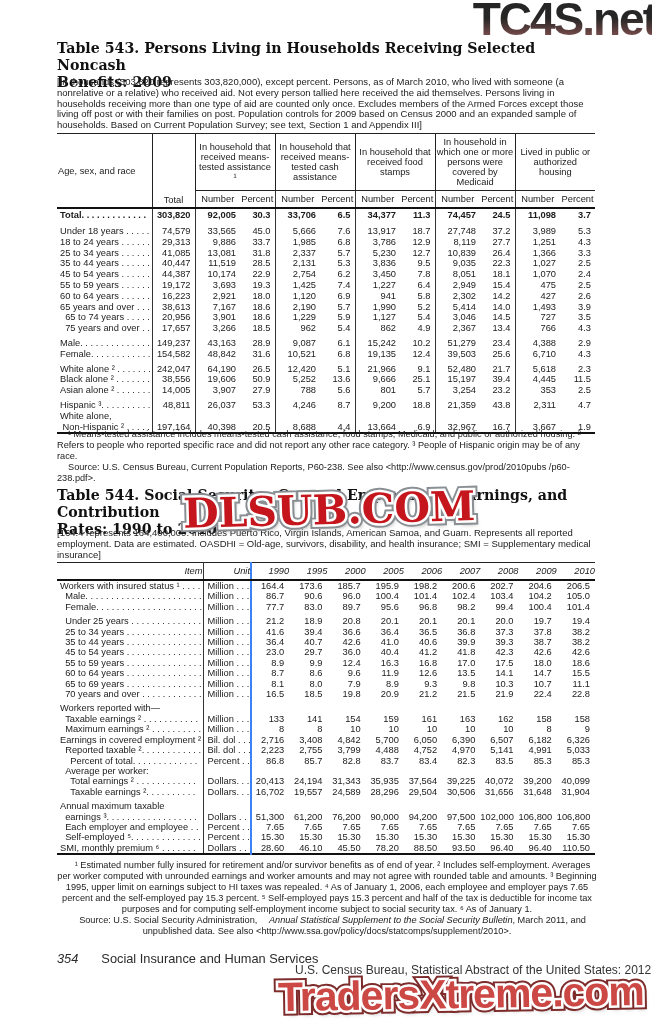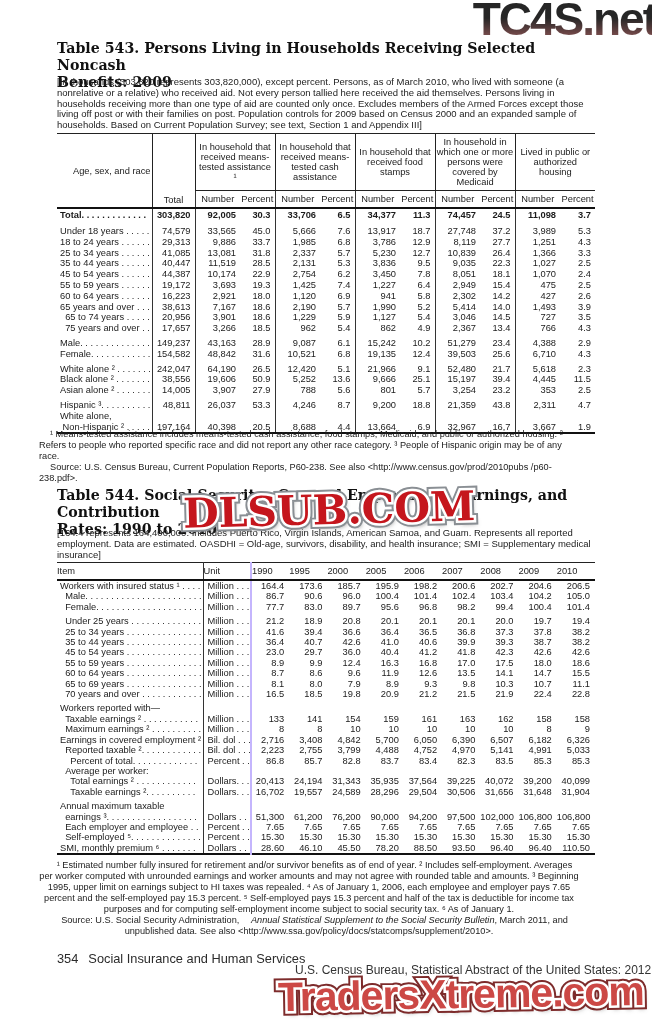--- a/index.html
+++ b/index.html
@@ -25,53 +25,53 @@
   .wm-bot .l3{color:#cc4845;}
   
   .abs{position:absolute;}
   .tbl-title{left:57px;width:545px;font-family:"DejaVu Serif",serif;font-weight:bold;
              font-size:14.2px;line-height:17px;color:#111;}
   .t543-title{top:40px;}
   .t544-title{top:487px;}
   .note{left:57px;width:540px;font-size:9.5px;line-height:10.8px;color:#222;}
   .t543-note{top:77px;}
   .t544-note{top:528px;}
-  .fn{left:39px;width:540px;font-size:9.2px;line-height:11px;color:#222;}
+  .fn{left:57px;width:540px;font-size:9.2px;line-height:11px;color:#222;}
   .t543-fn{top:429px;}
   .t544-fn{top:860px;text-align:center;}
   .fn p{margin:0;text-indent:11px;}
   .fn .ital{font-style:italic;margin-left:9px;}
   
   table{border-collapse:collapse;table-layout:fixed;}
   #t543{left:57px;top:133px;width:538px;border-top:1px solid #222;border-bottom:2px solid #111;
         font-size:9.3px;}
   #t543 th{font-weight:normal;font-size:9.3px;line-height:10px;padding:1px 1px;}
   #t543 .gh{border-left:1px solid #222;border-bottom:1px solid #222;text-align:center;vertical-align:middle;height:54px;}
-  #t543 .stub-h{text-align:right;vertical-align:middle;border-bottom:2px solid #111;}
+  #t543 .stub-h{text-align:left;vertical-align:middle;border-bottom:2px solid #111;}
   #t543 .total-h{border-left:1px solid #222;border-bottom:2px solid #111;text-align:center;vertical-align:bottom;padding-bottom:2px;}
   #t543 .sub th{border-bottom:2px solid #111;height:14px;text-align:center;vertical-align:middle;}
   #t543 td{padding:0 4px 0 2px;line-height:10.8px;vertical-align:bottom;}
   #t543 td.stub{white-space:nowrap;overflow:hidden;padding:0 0 0 3px;text-align:left;}
   #t543 td.num{text-align:right;}
   #t543 .bl{border-left:1px solid #333;}
   #t543 tr.gap td{height:4px;line-height:4px;}
   #t543 tr.bold td{font-weight:bold;line-height:13px;}
   #t544{left:57px;top:562px;width:538px;border-top:1px solid #222;border-bottom:2px solid #111;
         font-size:9.3px;}
-  #t544 th{font-weight:normal;font-size:9.3px;height:16px;text-align:left;vertical-align:middle;
-           border-bottom:2px solid #111;padding:0;}
-  #t544 .ucol{border-left:1px solid #333;border-right:2px solid #c4b5fd;}
+  #t544 th{font-weight:normal;font-size:9.3px;height:16px;text-align:right;vertical-align:middle;
+           border-bottom:2px solid #111;padding:0;font-style:italic;}
+  #t544 .ucol{border-left:1px solid #333;border-right:2px solid #3b82f6;}
   #t544 td{padding:0;line-height:10.4px;vertical-align:bottom;}
   #t544 td.stub{white-space:nowrap;overflow:hidden;text-align:left;padding-left:3px;}
   #t544 td.unit{text-align:left;padding-left:4px;white-space:nowrap;overflow:hidden;}
   #t544 td.num{text-align:right;padding-right:5px;}
   #t544 tr.gap td{height:4px;line-height:4px;}
   
   .page-footer{left:57px;top:951px;font-size:12.8px;color:#2b2b2b;}
-  .page-footer .num{margin-right:10px;}
+  .page-footer .num{margin-right:23px;font-style:italic;}
   .bottom-source{left:295px;top:963px;font-size:12px;color:#333;z-index:5;}
 </style>
 </head>
 <body>
 
 <div class="page">
 
   <div class="wm-top">TC4S.net</div>
 
   <div class="abs tbl-title t543-title">

